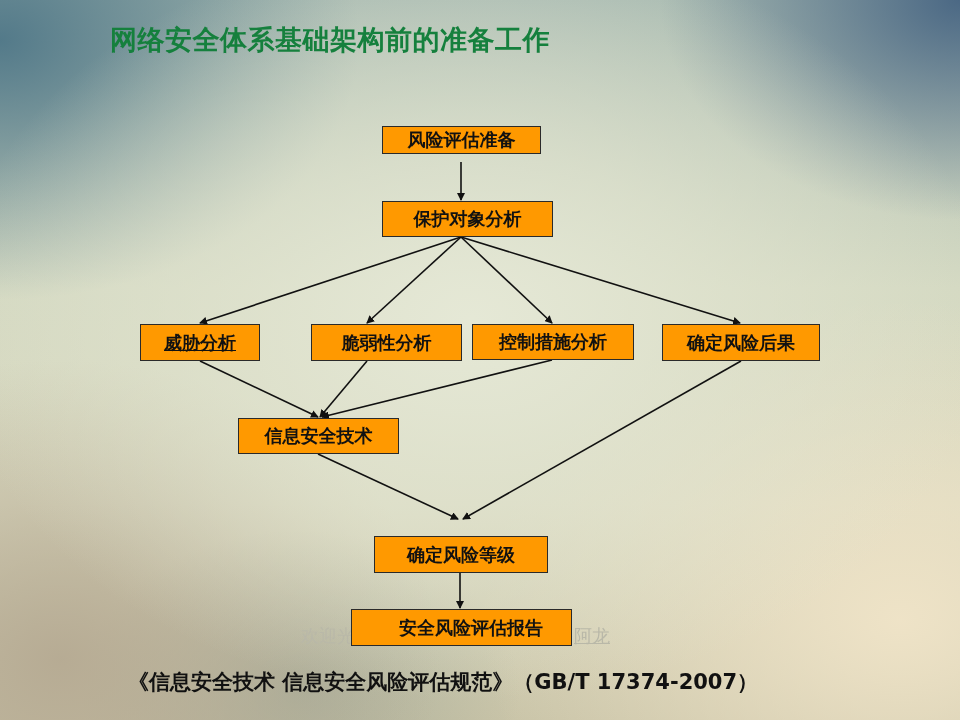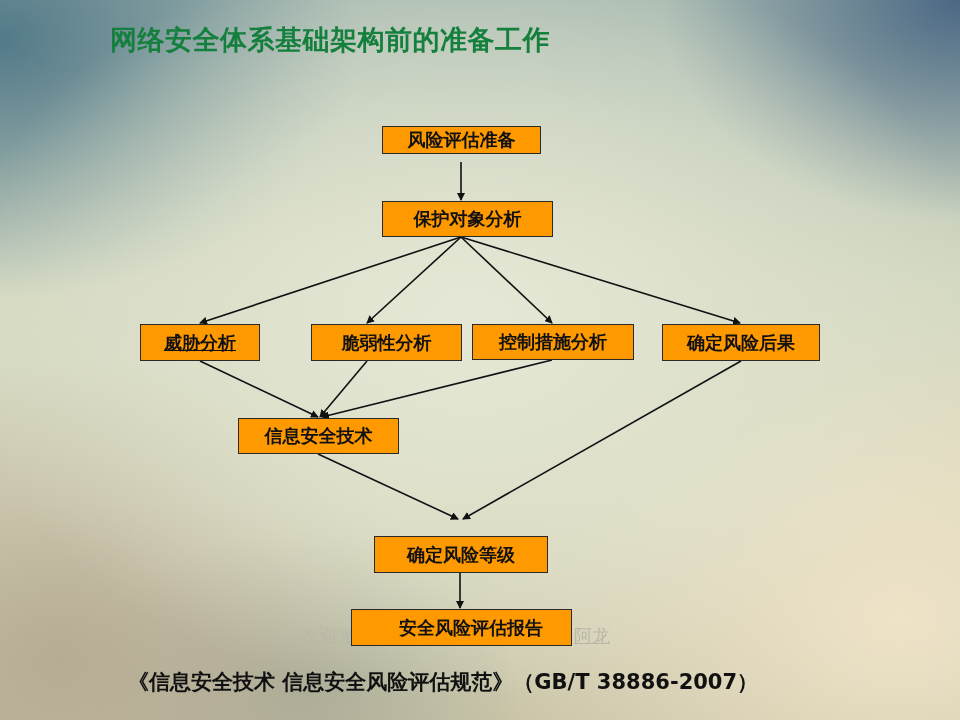--- a/index.html
+++ b/index.html
@@ -87,13 +87,13 @@
   <span>确定风险等级</span>
 </div>
 
 <div class="watermark" style="left:301px;">欢迎光</div>
 <div class="watermark" style="left:574px;text-decoration:underline;">阿龙</div>
 
 <div class="node" style="left:351px; top:609px; width:221px; height:37px;padding-left:19px;">
   <span>安全风险评估报告</span>
 </div>
 
-<div class="footer">《信息安全技术 信息安全风险评估规范》（GB/T 38886-2007）</div>
+<div class="footer">《信息安全技术 信息安全风险评估规范》（GB/T 17374-2007）</div>
 
 </body></html>

